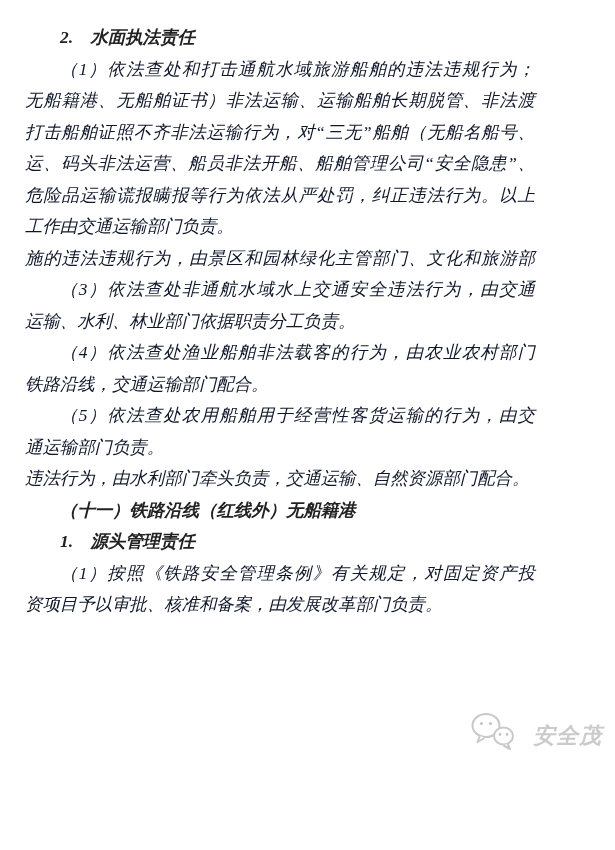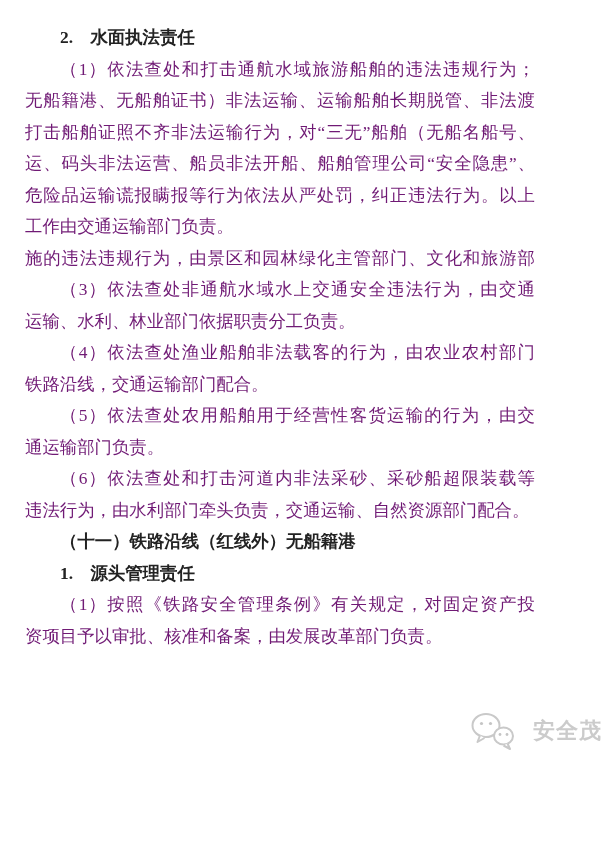--- a/index.html
+++ b/index.html
@@ -6,32 +6,33 @@
     margin: 0; padding: 0;
     background: #ffffff;
   }
   .page {
     position: relative;
     width: 615px;
     height: 758px;
     background: #ffffff;
     overflow: hidden;
     font-family: "Liberation Serif", "DejaVu Serif", serif;
+    font-style: italic;
   }
   .doc-body {
     position: absolute;
     left: 25px;
     top: 22px;
     width: 510px;
   }
   .line {
     height: 31.5px;
     line-height: 31.5px;
     font-size: 17.4px;
-    color: #701a75;
+    color: #0f172a;
     letter-spacing: 0;
     white-space: normal;
     overflow: visible;
   }
   .line.j {
     text-align: justify;
     text-align-last: justify;
   }
   .line.indent {
     padding-left: 35px;
@@ -48,21 +49,21 @@
     text-align: center;
     font-size: 13px;
     color: #c2410c;
     font-family: "Liberation Serif", "DejaVu Serif", serif;
   }
   .watermark {
     position: absolute;
     right: 13px;
     bottom: 7px;
     display: flex;
-    align-items: center;
+    align-items: flex-end;
     gap: 17px;
   }
   .watermark-label {
     font-family: "Liberation Sans", "DejaVu Sans", sans-serif;
     font-size: 22px;
     font-weight: bold;
     color: #cbcbcb;
     letter-spacing: 1px;
   }
 </style>
@@ -79,21 +80,20 @@
       <div class="line j">运、码头非法运营、船员非法开船、船舶管理公司“安全隐患”、</div>
       <div class="line j">危险品运输谎报瞒报等行为依法从严处罚，纠正违法行为。以上</div>
       <div class="line">工作由交通运输部门负责。</div>
       <div class="line j">施的违法违规行为，由景区和园林绿化主管部门、文化和旅游部</div>
       <div class="line j indent">（3）依法查处非通航水域水上交通安全违法行为，由交通</div>
       <div class="line">运输、水利、林业部门依据职责分工负责。</div>
       <div class="line j indent">（4）依法查处渔业船舶非法载客的行为，由农业农村部门</div>
       <div class="line">铁路沿线，交通运输部门配合。</div>
       <div class="line j indent">（5）依法查处农用船舶用于经营性客货运输的行为，由交</div>
       <div class="line">通运输部门负责。</div>
-      <div class="line j indent">（6）依法查处和打击河道内非法采砂、采砂船超限装载等</div>
       <div class="line">违法行为，由水利部门牵头负责，交通运输、自然资源部门配合。</div>
       <div class="line indent heading">（十一）铁路沿线（红线外）无船籍港</div>
       <div class="line indent heading">1.　源头管理责任</div>
       <div class="line j indent">（1）按照《铁路安全管理条例》有关规定，对固定资产投</div>
       <div class="line">资项目予以审批、核准和备案，由发展改革部门负责。</div>
     </div>
 
   <div class="page-number">16</div>
 
   <div class="watermark">

